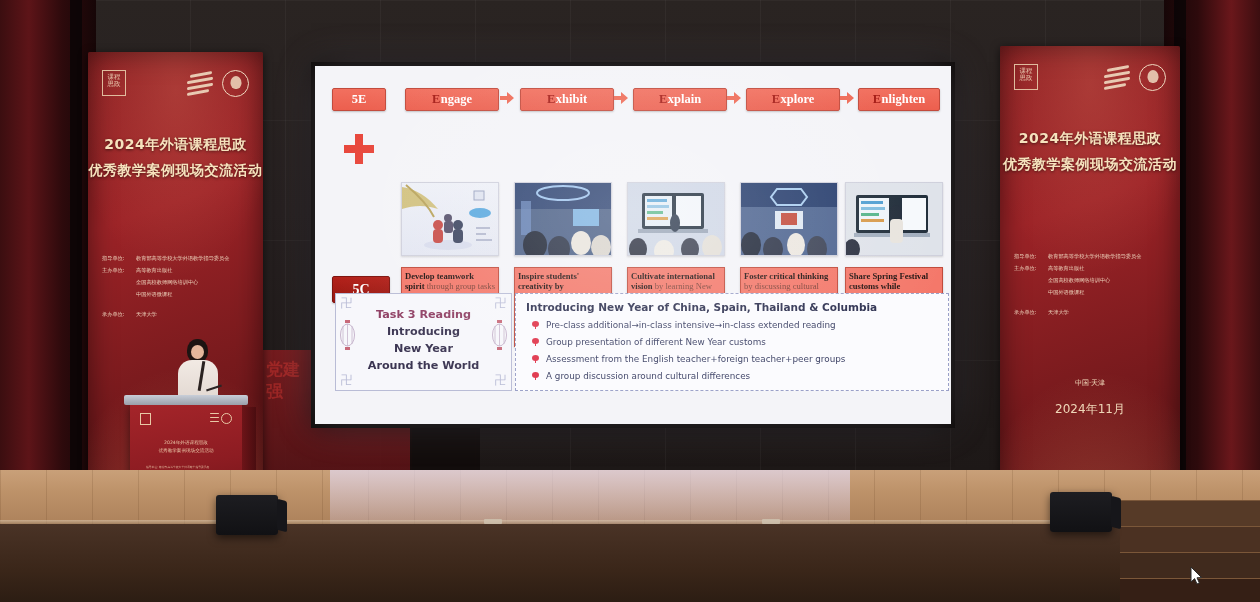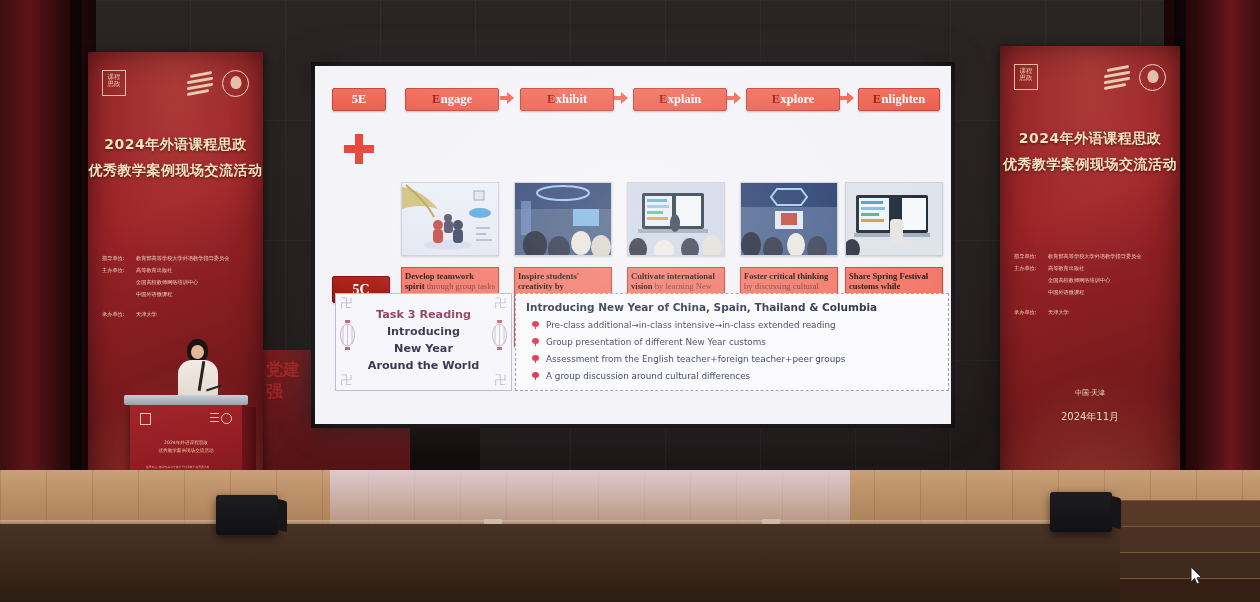--- a/index.html
+++ b/index.html
@@ -263,22 +263,22 @@
         </div>
       <div class="row">
           <span class="k"></span>
           <span>中国外语微课程</span>
         </div>
       <div class="row" style="margin-top:8px">
           <span class="k">承办单位:</span>
           <span>天津大学</span>
         </div>
     </div>
-    <div class="bn-foot" style="top:340px">中国·天津</div>
-    <div class="bn-foot" style="top:364px;font-size:10px">2024年11月</div>
+    <div class="bn-foot" style="top:330px">中国·天津</div>
+    <div class="bn-foot" style="top:356px;font-size:12px">2024年11月</div>
   </div>
 
   <div class="screen-frame"></div>
   <div class="slide">
 
     <div class="chip" style="left:17px;top:22px;width:52px">5E</div>
 
     <svg style="position:absolute;left:27px;top:66px" width="34" height="34" viewBox="0 0 34 34">
       <path d="M13 2h8v11h11v8H21v11h-8V21H2v-8h11z" fill="#e8453a"></path>
     </svg>

